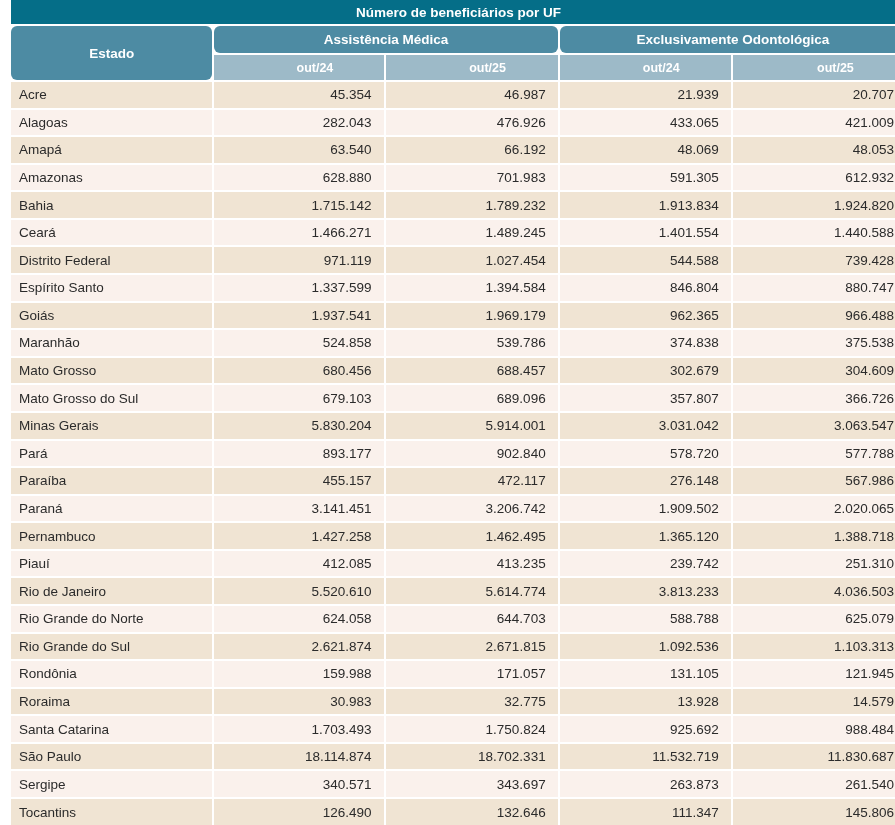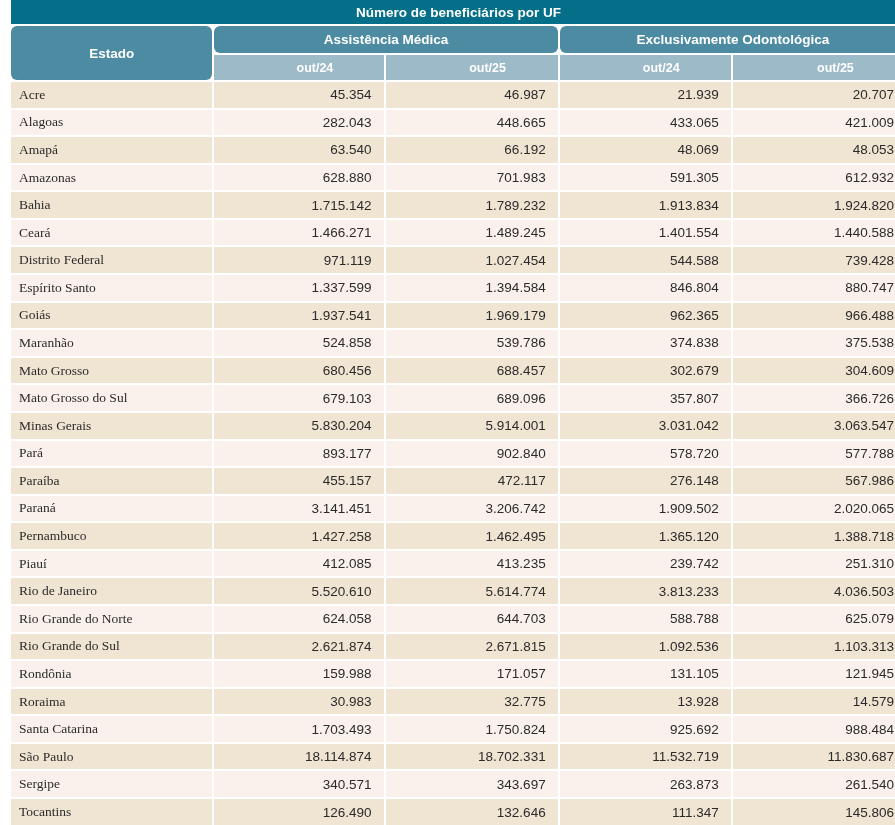--- a/index.html
+++ b/index.html
@@ -51,21 +51,21 @@
     font-size:12.5px;font-weight:bold;
     text-align:center;height:25px;padding-left:32px;
   }
   tbody tr:nth-child(odd) td{background:var(--row-odd-bg);}
   tbody tr:nth-child(even) td{background:var(--row-even-bg);}
   tbody td{
     color:var(--text);
     font-size:13.5px;
     white-space:nowrap;overflow:hidden;
   }
-  td.state{text-align:left;padding-left:8px;font-family:Liberation Serif, serif;}
+  td.state{text-align:left;padding-left:8px;}
   td.num{text-align:right;padding-right:12px;}
 </style>
 </head>
 <body>
 
 <div class="table-clip">
   <table class="uf-table">
     <colgroup>
       <col class="c-estado">
         <col class="c-n1">
@@ -93,21 +93,21 @@
         <tr>
     <td class="state">Acre</td>
     <td class="num">45.354</td>
     <td class="num">46.987</td>
     <td class="num">21.939</td>
     <td class="num">20.707</td>
   </tr>
         <tr>
     <td class="state">Alagoas</td>
     <td class="num">282.043</td>
-    <td class="num">448.665</td>
+    <td class="num">476.926</td>
     <td class="num">433.065</td>
     <td class="num">421.009</td>
   </tr>
         <tr>
     <td class="state">Amapá</td>
     <td class="num">63.540</td>
     <td class="num">66.192</td>
     <td class="num">48.069</td>
     <td class="num">48.053</td>
   </tr>

